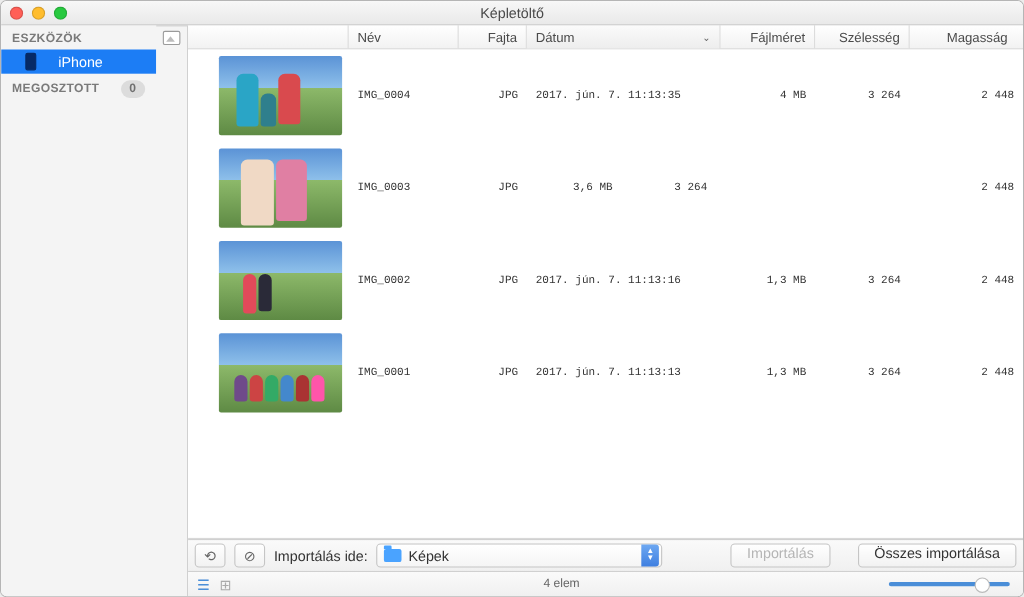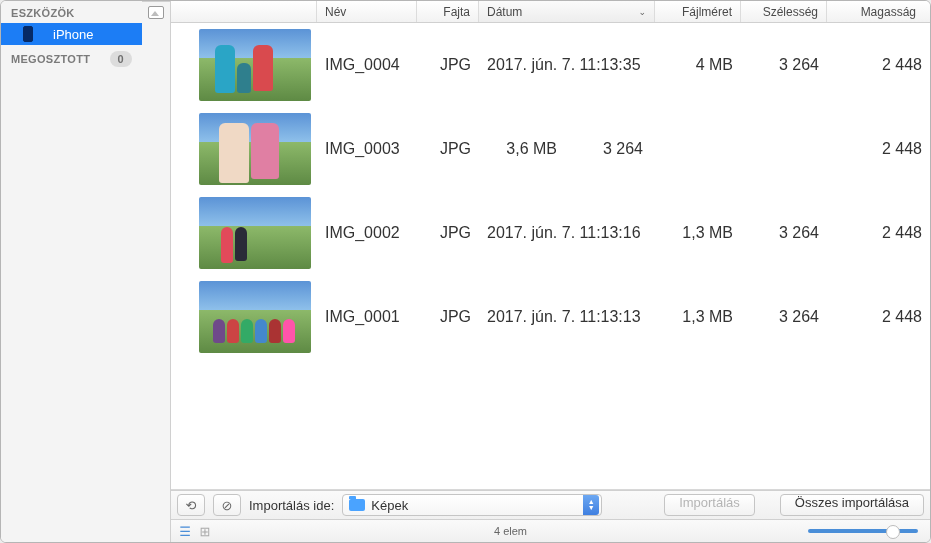--- a/index.html
+++ b/index.html
@@ -146,21 +146,21 @@
     overflow-y: auto;
     background: #fff;
     border-bottom: 1px solid #d8d8d8;
   }
   .row {
     display: flex;
     align-items: center;
     height: 84px;
     border-bottom: 0px solid #fff;
   }
-  .cell { padding: 0 8px; font-size: 16px; }
+  .cell { padding: 0 8px; font-size: 10px; font-family: Liberation Mono, monospace; }
   .cell.col-kind, .cell.col-size, .cell.col-w, .cell.col-h { text-align: right; }
   .thumb {
     width: 112px; height: 72px; border-radius: 2px;
     background: linear-gradient(180deg, #5b93d6 0%, #8ec0ea 40%, #8db96a 40%, #5e8a44 100%);
     position: relative; overflow: hidden;
     margin-left: 20px;
   }
   .thumb .people { position: absolute; display: flex; gap: 2px; }
   .person { width: 12px; height: 24px; border-radius: 6px 6px 3px 3px; }
   .thumb.t0 .people { bottom: 8px; left: 16px; }
@@ -246,20 +246,28 @@
     content: ""; position: absolute; right: 18px; top: -4px; width: 12px; height: 12px;
     background: #fff; border: 1px solid #bbb; border-radius: 50%;
   }
   .th.col-thumb { }
 </style>
 </head>
 <body>
 
 <div class="window">
 
+  <div class="titlebar">
+    <div class="traffic-lights">
+      <div class="tl close"></div>
+      <div class="tl min"></div>
+      <div class="tl max"></div>
+    </div>
+    <div class="title">Képletöltő</div>
+  </div>
 
   <div class="main">
 
     <div class="sidebar">
       <div class="sidebar-content">
         <div class="section-label">
           <span>ESZKÖZÖK</span>
         </div>
         <div class="sidebar-item selected">
           <span class="phone-icon"></span>

